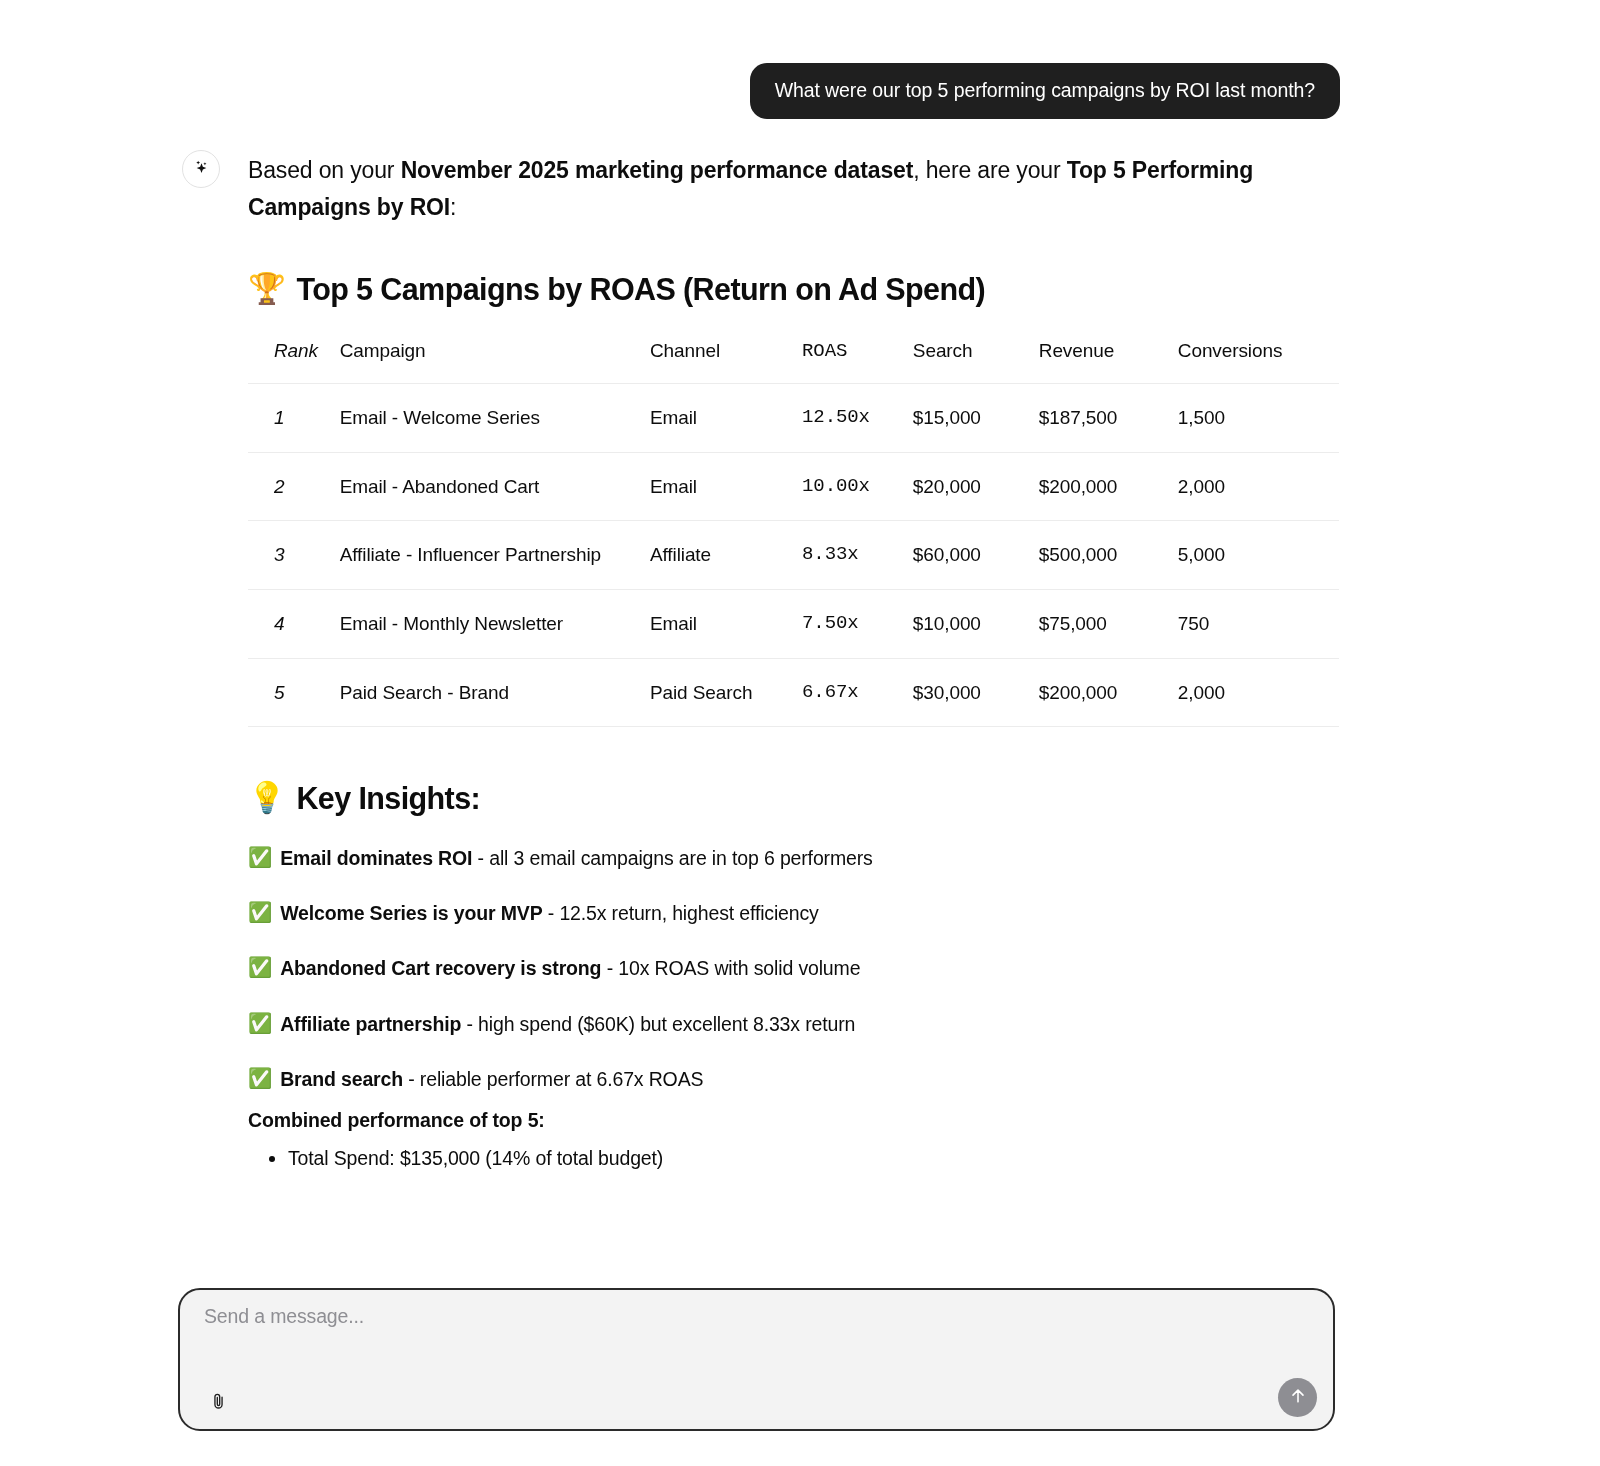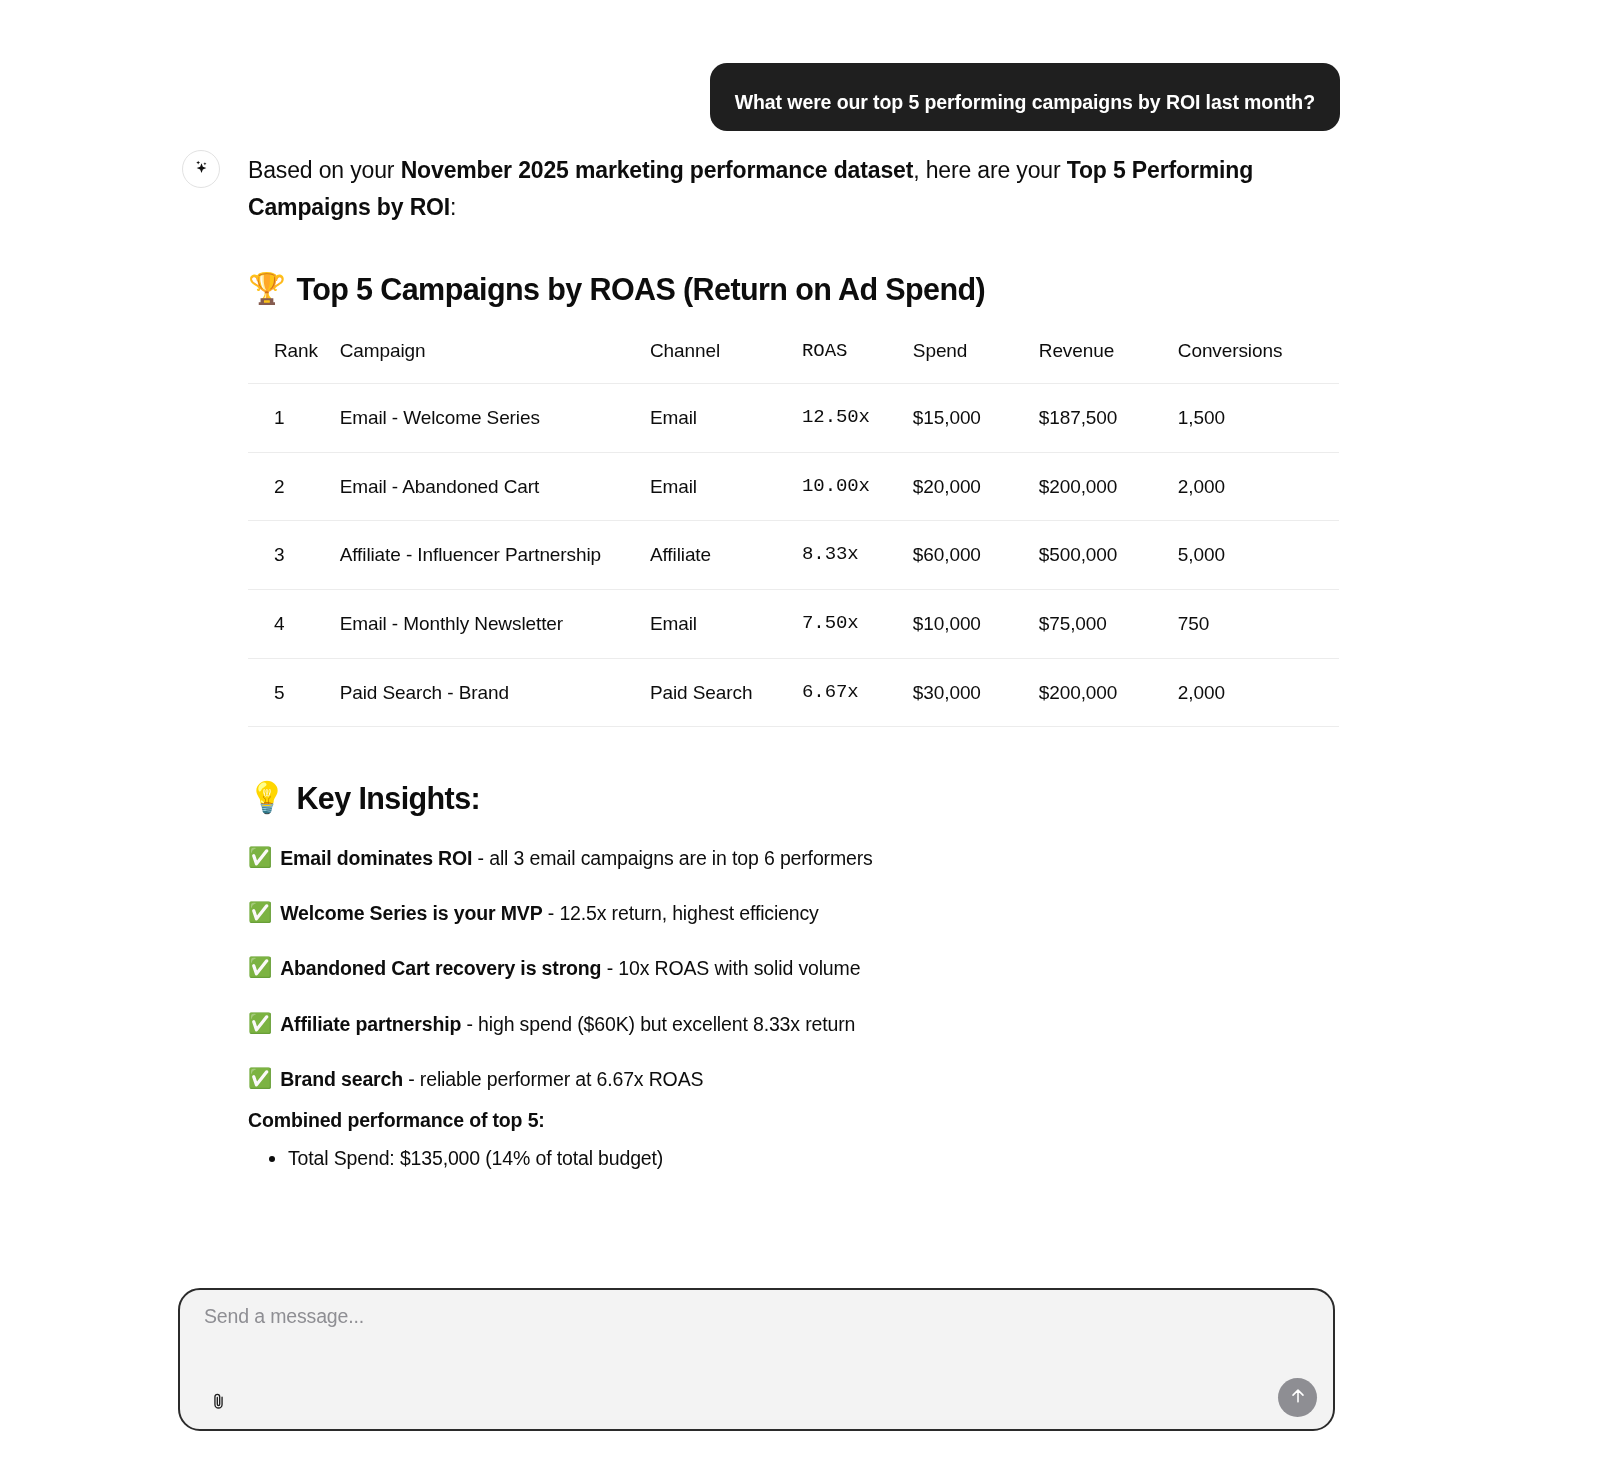--- a/index.html
+++ b/index.html
@@ -14,22 +14,22 @@
   .page { position: relative; width: 1600px; height: 1466px; }
 
   
   .user-row {
     position: absolute; top: 63px; left: 0; right: 260px;
     display: flex; justify-content: flex-end;
   }
   .user-bubble {
     background: #1f1f1f; color: #ffffff;
     border-radius: 17px;
-    padding: 28px 25px 17px 25px;
-    font-size: 19.5px; font-weight: 700;
+    padding: 16px 25px 17px 25px;
+    font-size: 19.5px; font-weight: 400;
     letter-spacing: -0.1px;
     line-height: 1.2;
     white-space: nowrap;
   }
 
   
   .assistant-row { position: absolute; top: 150px; left: 182px; }
   .avatar {
     position: absolute; top: 0; left: 0;
     width: 38px; height: 38px; border-radius: 50%;
@@ -59,21 +59,21 @@
     vertical-align: top;
   }
   table.roas thead tr { border-bottom: 1.4px solid #ececec; }
   table.roas td {
     font-size: 19px; font-weight: 400; letter-spacing: -0.1px;
     padding: 21px 0 21px 0; vertical-align: middle; line-height: 1.35;
   }
   table.roas tbody tr { border-bottom: 1.4px solid #ececec; }
   table.roas tbody tr:last-child { border-bottom: 1.4px solid #ececec; }
   td.bold, th.bold { font-weight: 700; }
-  .c-rank  { width: 91px;  padding-left: 26px !important; }
+  .c-rank  { width: 91px;  padding-left: 26px !important; font-style: italic; }
   th.c-rank { padding-left: 26px !important; }
   .c-camp  { width: 308px; padding-right: 18px; }
   .c-chan  { width: 151px; padding-right: 14px; }
   .c-roas  { width: 110px; font-family: Liberation Mono, monospace; }
   .c-spend { width: 125px; }
   .c-rev   { width: 138px; }
   .c-conv  { width: 160px; }
 
   
   h2.insights-title {
@@ -153,21 +153,21 @@
         <span>Top 5 Campaigns by ROAS (Return on Ad Spend)</span>
       </h2>
 
       <table class="roas">
         <thead>
           <tr>
             <th class="c-rank">Rank</th>
             <th class="c-camp">Campaign</th>
             <th class="c-chan">Channel</th>
             <th class="c-roas">ROAS</th>
-            <th class="c-spend">Spend</th>
+            <th class="c-spend">Search</th>
             <th class="c-rev">Revenue</th>
             <th class="c-conv">Conversions</th>
           </tr>
         </thead>
         <tbody>
           <tr>
             <td class="c-rank">1</td>
             <td class="c-camp bold">Email - Welcome Series</td>
             <td class="c-chan">Email</td>
             <td class="c-roas bold">12.50x</td>

